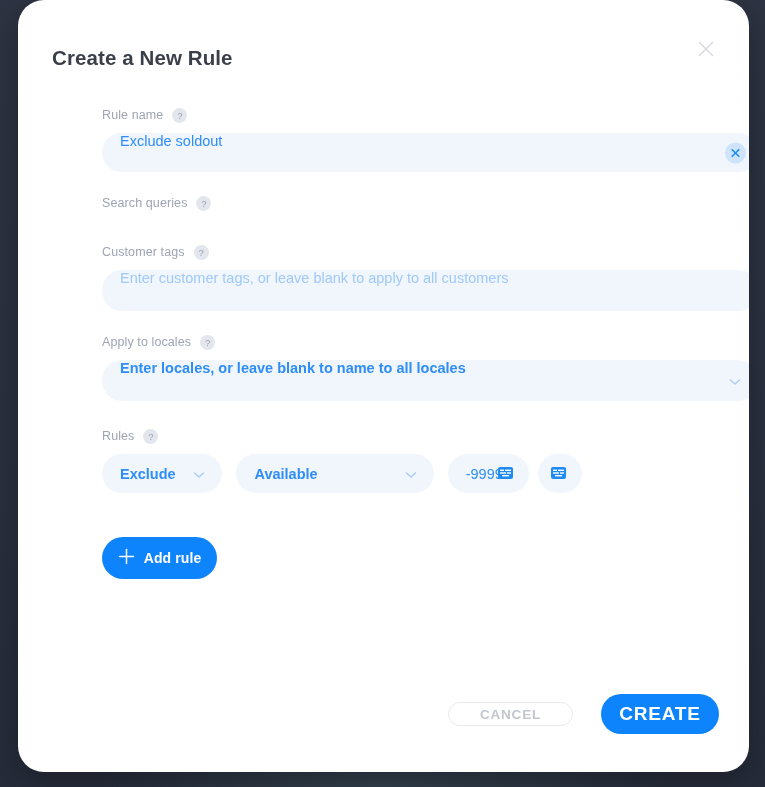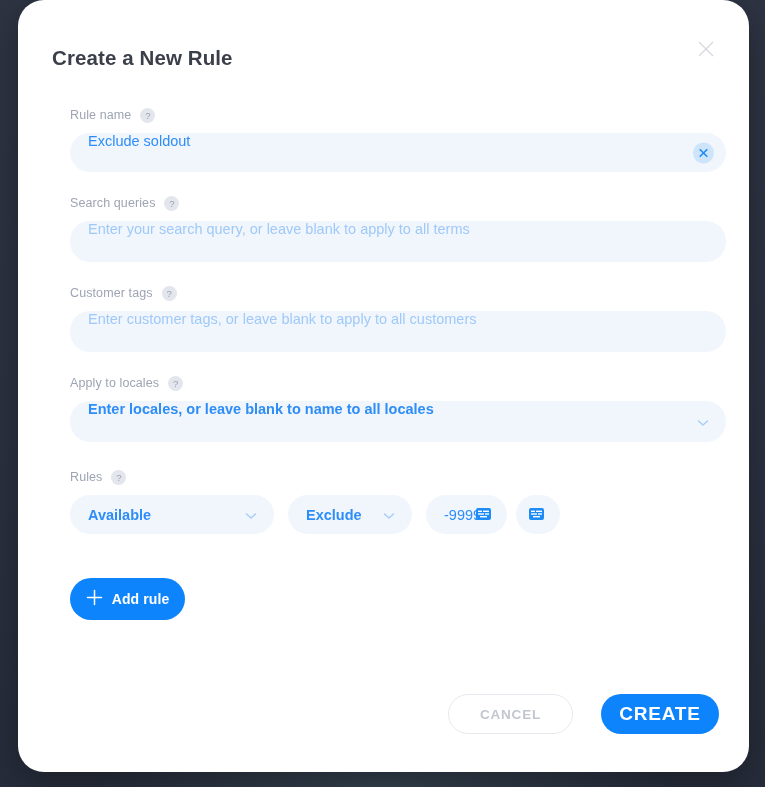--- a/index.html
+++ b/index.html
@@ -55,21 +55,21 @@
     letter-spacing: 0.1px;
   }
 
   .form {
     position: absolute;
     left: 52px;
     top: 106px;
     width: 656px;
   }
 
-  .field-group { margin-bottom: 0; }
+  .field-group { margin-bottom: 0; margin-left: 32px; }
 
   .field-label-row {
     display: flex;
     align-items: center;
     gap: 9px;
     height: 18px;
     margin-bottom: 9px;
   }
   .field-label {
     font-size: 12.5px;
@@ -218,21 +218,21 @@
   .footer {
     position: absolute;
     right: 30px;
     bottom: 38px;
     display: flex;
     align-items: center;
     gap: 28px;
   }
   .btn-cancel {
     width: 125px;
-    height: 40px;
+    height: 24px;
     border-radius: 20px;
     border: 1px solid #e7e9ee;
     background: #ffffff;
     color: #c2c6cf;
     font-size: 13.5px;
     font-weight: 700;
     letter-spacing: 0.8px;
     cursor: pointer;
     font-family: "Liberation Sans", sans-serif;
   }
@@ -284,23 +284,20 @@
       </div>
     </div>
 
     <div class="gap-22"></div>
 
     <div class="field-group">
       <div class="field-label-row">
         <span class="field-label">Search queries</span>
         <span class="help-icon">?</span>
       </div>
-      <div class="input-shell tall">
-        <span class="input-text placeholder">Enter your search query, or leave blank to apply to all terms</span>
-      </div>
     </div>
 
     <div class="gap-22"></div>
 
     <div class="field-group">
       <div class="field-label-row">
         <span class="field-label">Customer tags</span>
         <span class="help-icon">?</span>
       </div>
       <div class="input-shell tall">
@@ -327,31 +324,31 @@
 
     <div class="gap-26"></div>
 
     <div class="field-group">
       <div class="field-label-row">
         <span class="field-label">Rules</span>
         <span class="help-icon">?</span>
       </div>
 
       <div class="rules-row">
-        <div class="select-pill pill-w2">
-          <span class="val">Available</span>
+        <div class="select-pill pill-w1">
+          <span class="val">Exclude</span>
           <span class="chev">
             <svg width="12" height="8" viewBox="0 0 12 8">
               <polyline points="1.5,2 6,6 10.5,2" fill="none" stroke="#a8cef6" stroke-width="1.5" stroke-linecap="round" stroke-linejoin="round"></polyline>
             </svg>
           </span>
         </div>
 
-        <div class="select-pill pill-w1">
-          <span class="val">Exclude</span>
+        <div class="select-pill pill-w2">
+          <span class="val">Available</span>
           <span class="chev">
             <svg width="12" height="8" viewBox="0 0 12 8">
               <polyline points="1.5,2 6,6 10.5,2" fill="none" stroke="#a8cef6" stroke-width="1.5" stroke-linecap="round" stroke-linejoin="round"></polyline>
             </svg>
           </span>
         </div>
 
         <div class="num-col">
           <div class="num-field">
             <span class="val">-99999</span>

